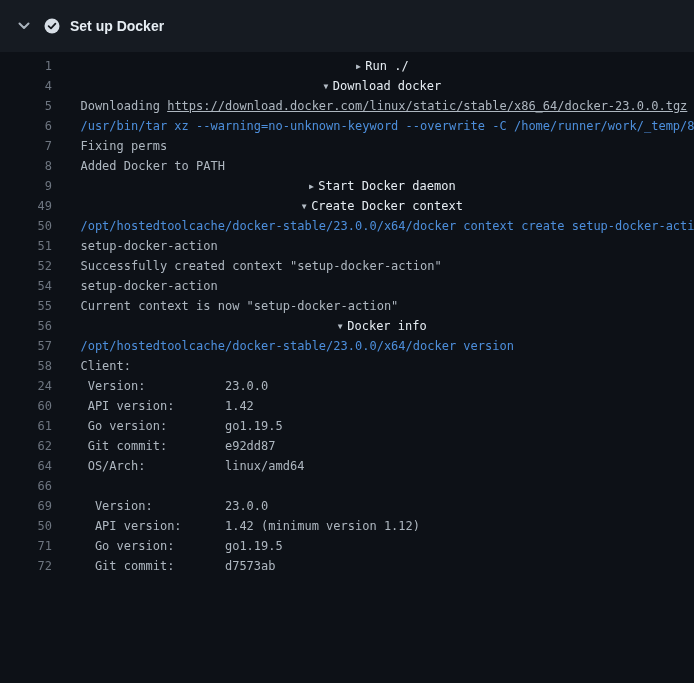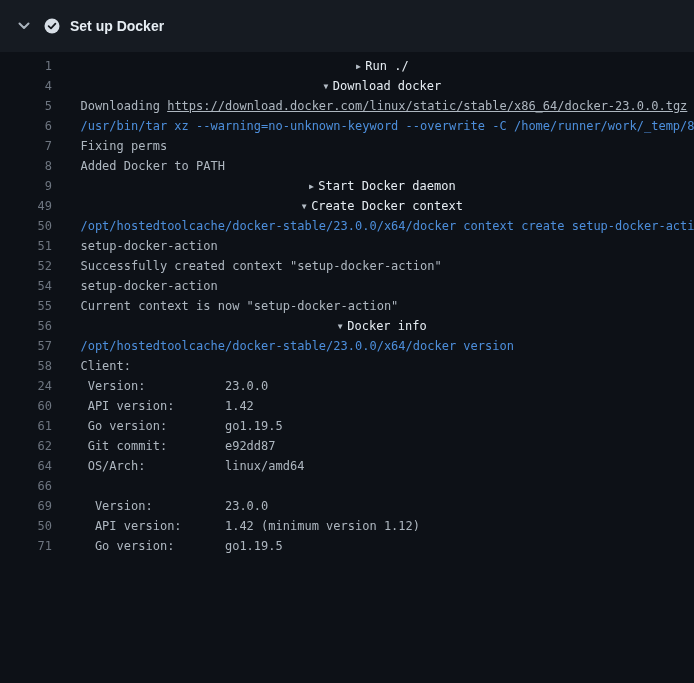--- a/index.html
+++ b/index.html
@@ -181,13 +181,17 @@
       <span class="content text">    Version:          23.0.0</span>
     </div>
     <div class="row">
       <span class="num">50</span>
       <span class="content text">    API version:      1.42 (minimum version 1.12)</span>
     </div>
     <div class="row">
       <span class="num">71</span>
       <span class="content text">    Go version:       go1.19.5</span>
     </div>
+    <div class="row">
+      <span class="num">72</span>
+      <span class="content text">    Git commit:       d7573ab</span>
+    </div>
   </div>
 
 </body></html>

